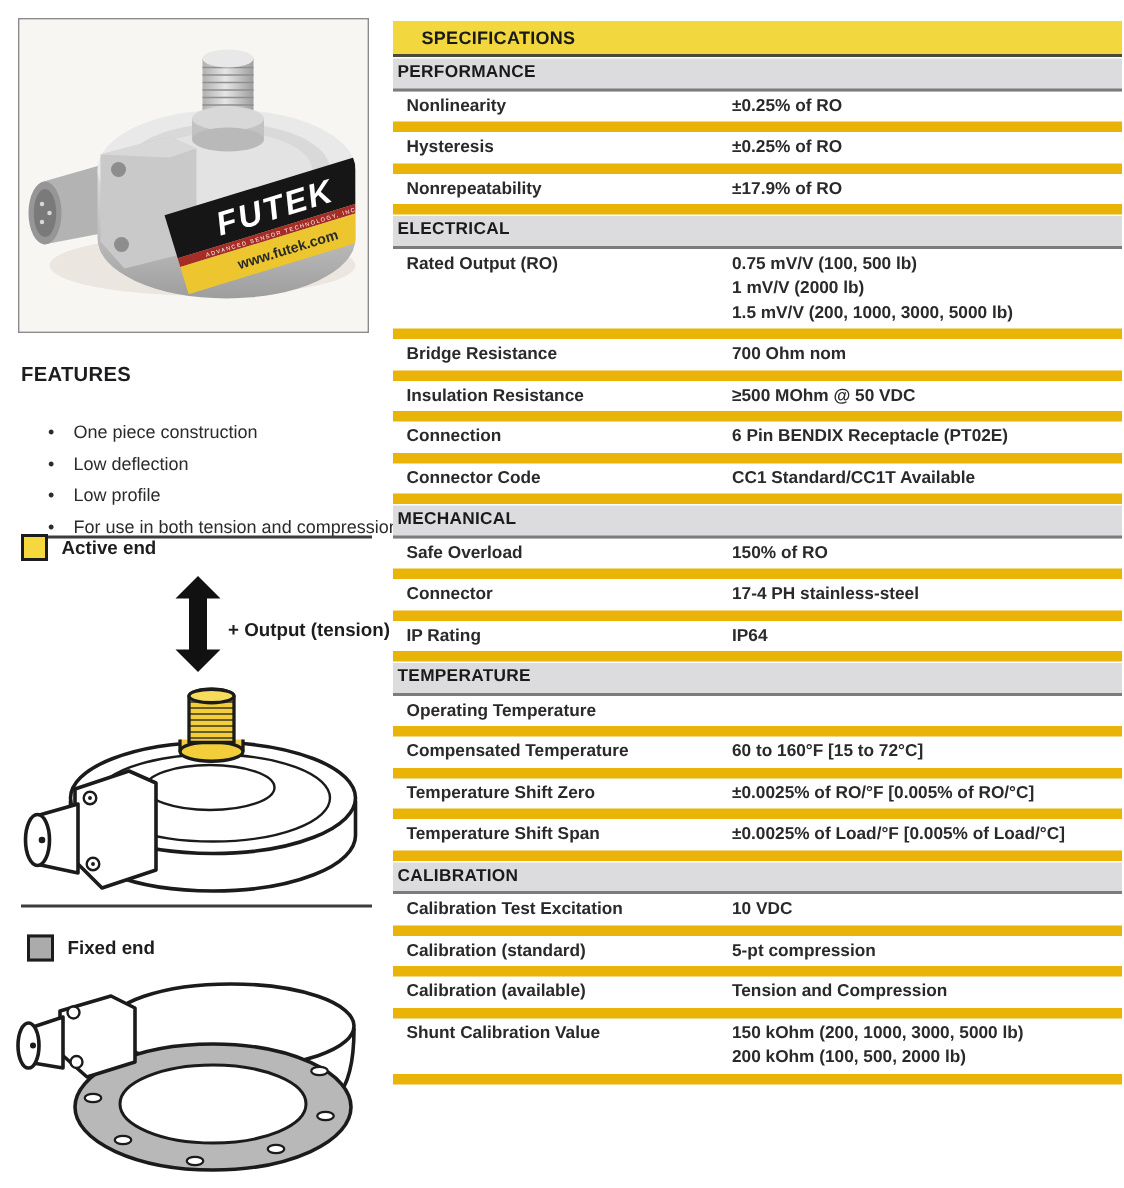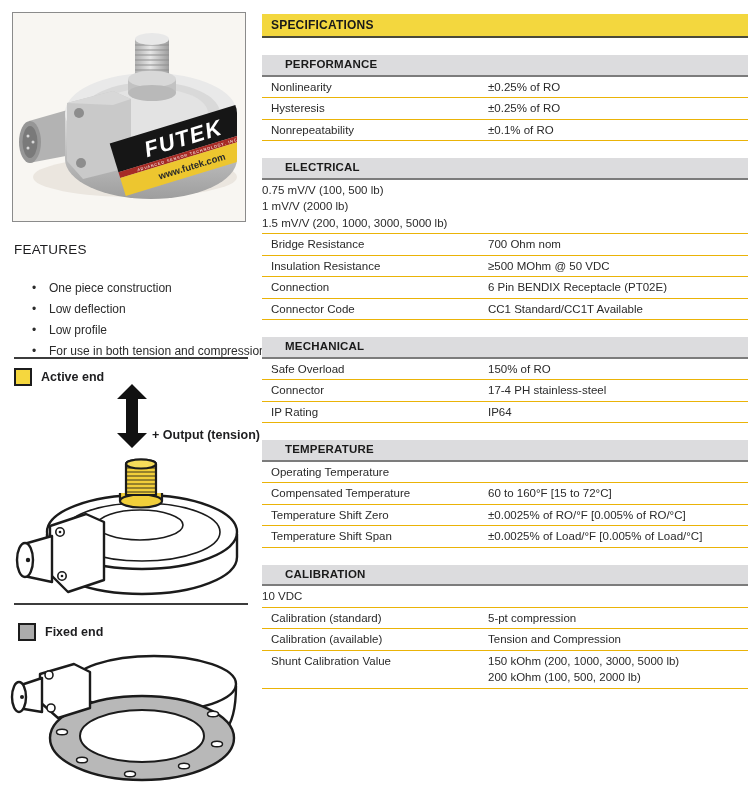--- a/index.html
+++ b/index.html
@@ -3,47 +3,47 @@
 <meta charset="utf-8">
 <style>
   html,body{margin:0;padding:0;background:#ffffff;}
   body{width:749px;height:792px;position:relative;font-family:"Liberation Sans",sans-serif;color:#1d1d1f;overflow:hidden;}
   .page{position:relative;width:749px;height:792px;background:#fff;}
 
   
   .photo-box{position:absolute;left:12px;top:12px;width:234px;height:210px;border:1px solid #8b8b8b;box-sizing:border-box;background:#f8f6f2;}
   .photo-box svg{display:block;width:100%;height:100%;}
 
-  .features-title{position:absolute;left:14px;top:242px;font-weight:normal;font-size:13.5px;letter-spacing:.2px;}
+  .features-title{position:absolute;left:14px;top:242px;font-weight:bold;font-size:13.5px;letter-spacing:.2px;}
   .features-list{position:absolute;left:14px;top:262px;width:236px;margin:16px;padding:0;list-style:none;}
   .features-list li{position:relative;padding-left:19px;font-size:12px;line-height:21px;color:#2b2b2b;}
   .features-list li::before{content:"\2022";position:absolute;left:2px;top:0;color:#2b2b2b;}
 
   .divider{position:absolute;left:14px;width:234px;height:2px;background:#3c3c3c;}
   .divider-1{top:357px;}
   .divider-2{top:603px;}
 
   .legend{position:absolute;display:flex;align-items:center;gap:9px;font-weight:bold;font-size:12.5px;}
-  .active-legend{left:14px;top:368px;}
+  .active-legend{left:14px;top:356px;}
   .fixed-legend{left:18px;top:623px;}
   .swatch{width:18px;height:18px;border:2px solid #1c1c1c;box-sizing:border-box;display:inline-block;}
   .swatch-yellow{background:#F5D73E;}
   .swatch-gray{background:#ABABAB;}
 
   .arrow-svg{position:absolute;left:116px;top:384px;width:32px;height:64px;}
-  .output-label{position:absolute;left:152px;top:428px;font-weight:bold;font-size:12.5px;}
+  .output-label{position:absolute;left:152px;top:413px;font-weight:bold;font-size:12.5px;}
 
   .active-drawing{position:absolute;left:14px;top:452px;width:232px;height:150px;}
   .fixed-drawing{position:absolute;left:10px;top:646px;width:232px;height:146px;}
 
   
   .spec-table{position:absolute;left:262px;top:14px;width:486px;}
-  .spec-title{background:#F3D73E;border-bottom:2px solid #4a4a3a;font-weight:bold;font-size:12px;line-height:22px;padding-left:9px;color:#1a1a1a;letter-spacing:.2px;}
-  .sec-header{background:#DCDCDE;border-bottom:2px solid #7c7c7c;font-weight:bold;font-size:11.5px;line-height:19.5px;padding-left:23px;margin-top:17px;color:#1a1a1a;letter-spacing:.2px;}
-  .spec-row{display:flex;align-items:flex-start;border-bottom:1px solid #eab308;padding:2px 0;font-size:11.5px;color:#2a2a2a;}
+  .spec-title{background:#F3D73E;border-bottom:2px solid #4a4a3a;font-weight:bold;font-size:12px;line-height:22px;padding-left:19px;color:#1a1a1a;letter-spacing:.2px;}
+  .sec-header{background:#DCDCDE;border-bottom:2px solid #7c7c7c;font-weight:bold;font-size:11.5px;line-height:19.5px;padding-left:3px;margin-top:1px;color:#1a1a1a;letter-spacing:.2px;}
+  .spec-row{display:flex;align-items:flex-start;border-bottom:7px solid #eab308;padding:2px 0;font-size:11.5px;color:#2a2a2a;font-weight:bold;}
   .spec-row .lbl{width:226px;min-width:226px;padding-left:9px;box-sizing:border-box;line-height:16.5px;}
   .spec-row .val{flex:1;line-height:16.5px;}
 </style>
 </head>
 <body>
 
 <div class="page">
 
   <div class="photo-box">
     <svg viewBox="0 0 232 208">
@@ -197,25 +197,26 @@
         </div>
         <div class="spec-row">
           <div class="lbl">Hysteresis</div>
           <div class="val">
             <div>±0.25% of RO</div>
           </div>
         </div>
         <div class="spec-row">
           <div class="lbl">Nonrepeatability</div>
           <div class="val">
-            <div>±0.1% of RO</div>
+            <div>±17.9% of RO</div>
           </div>
         </div>
         <div class="sec-header">ELECTRICAL</div>
         <div class="spec-row">
+          <div class="lbl">Rated Output (RO)</div>
           <div class="val">
             <div>0.75 mV/V (100, 500 lb)</div>
             <div>1 mV/V (2000 lb)</div>
             <div>1.5 mV/V (200, 1000, 3000, 5000 lb)</div>
           </div>
         </div>
         <div class="spec-row">
           <div class="lbl">Bridge Resistance</div>
           <div class="val">
             <div>700 Ohm nom</div>
@@ -275,20 +276,21 @@
           </div>
         </div>
         <div class="spec-row">
           <div class="lbl">Temperature Shift Span</div>
           <div class="val">
             <div>±0.0025% of Load/°F [0.005% of Load/°C]</div>
           </div>
         </div>
         <div class="sec-header">CALIBRATION</div>
         <div class="spec-row">
+          <div class="lbl">Calibration Test Excitation</div>
           <div class="val">
             <div>10 VDC</div>
           </div>
         </div>
         <div class="spec-row">
           <div class="lbl">Calibration (standard)</div>
           <div class="val">
             <div>5-pt compression</div>
           </div>
         </div>

